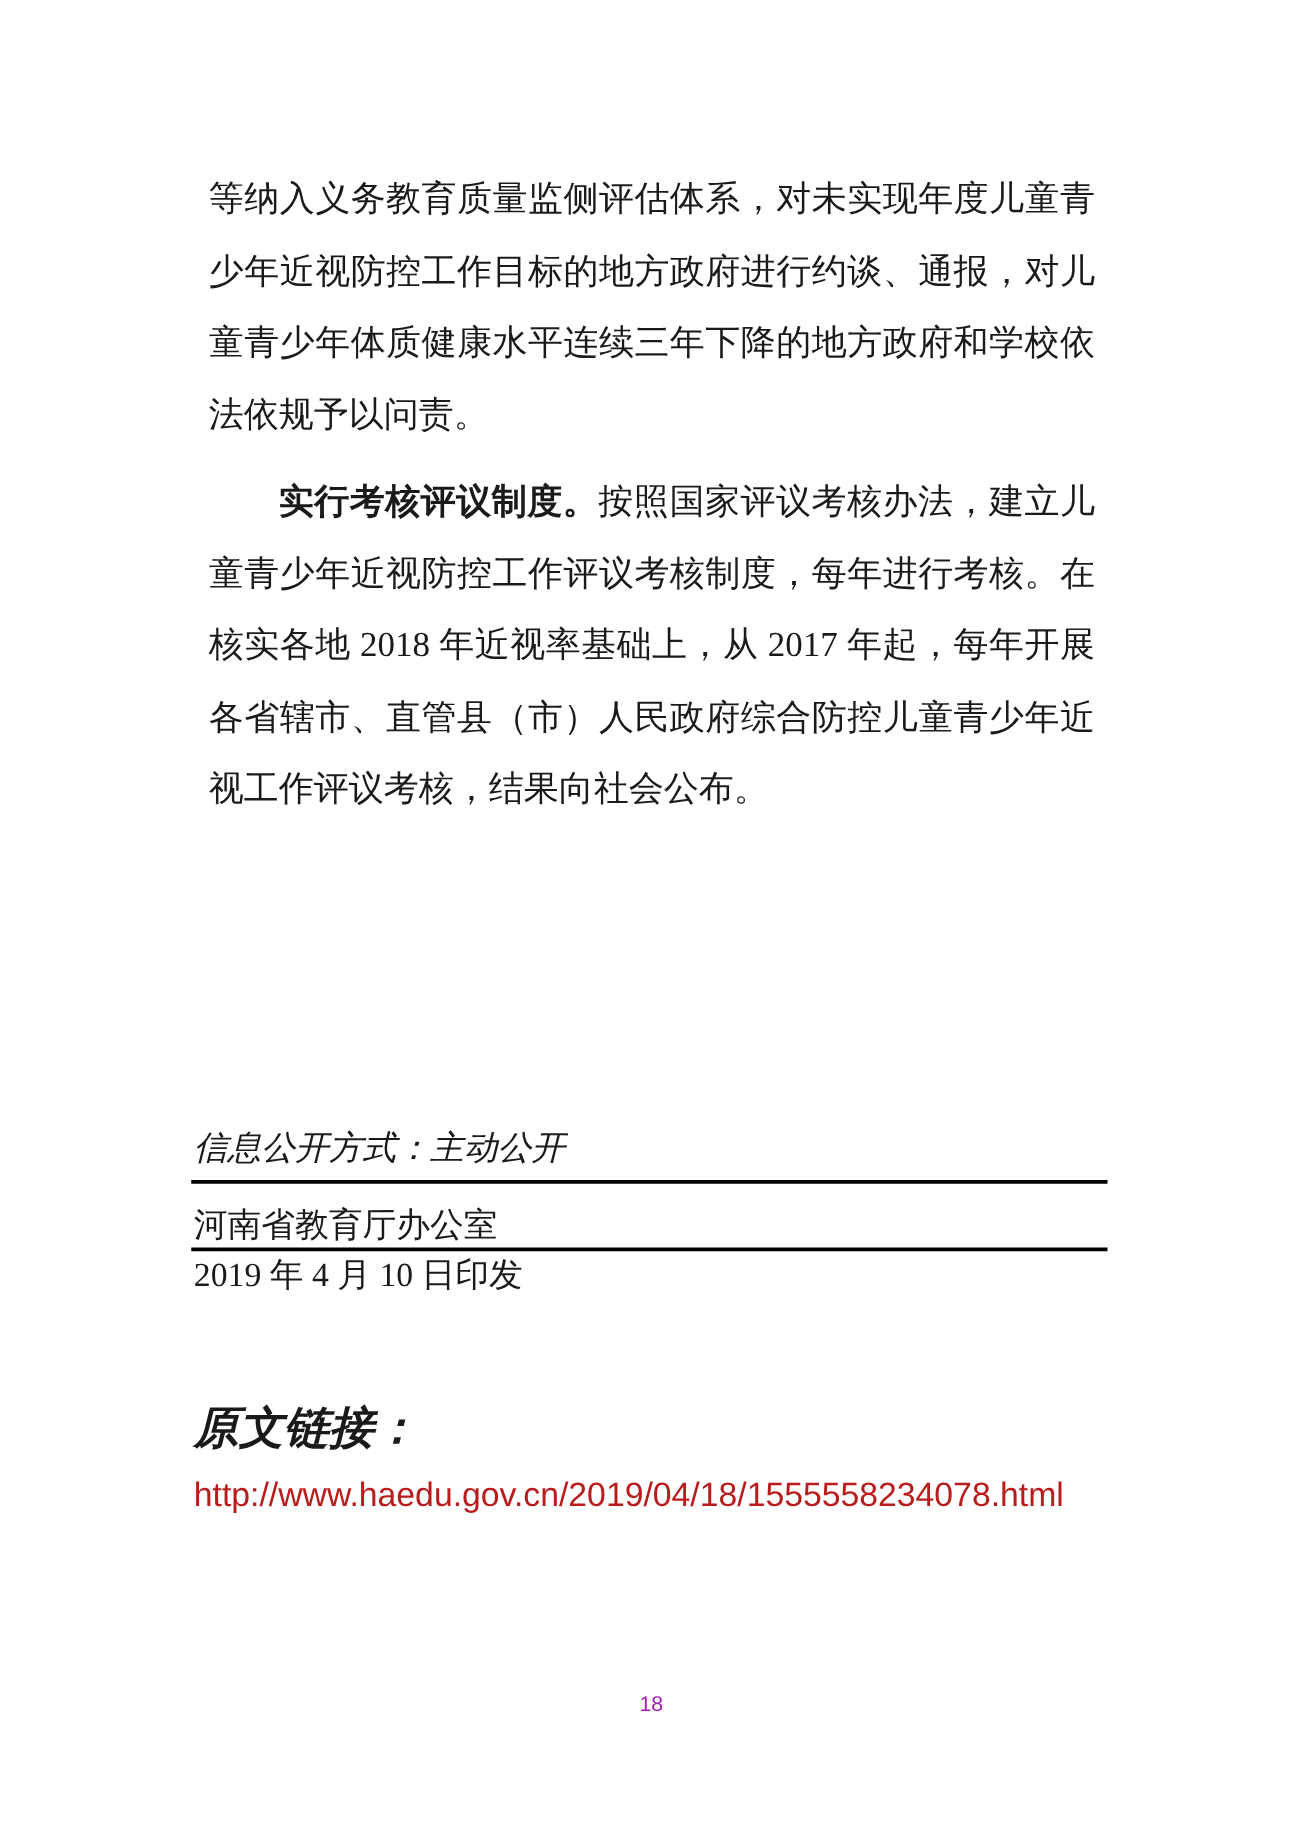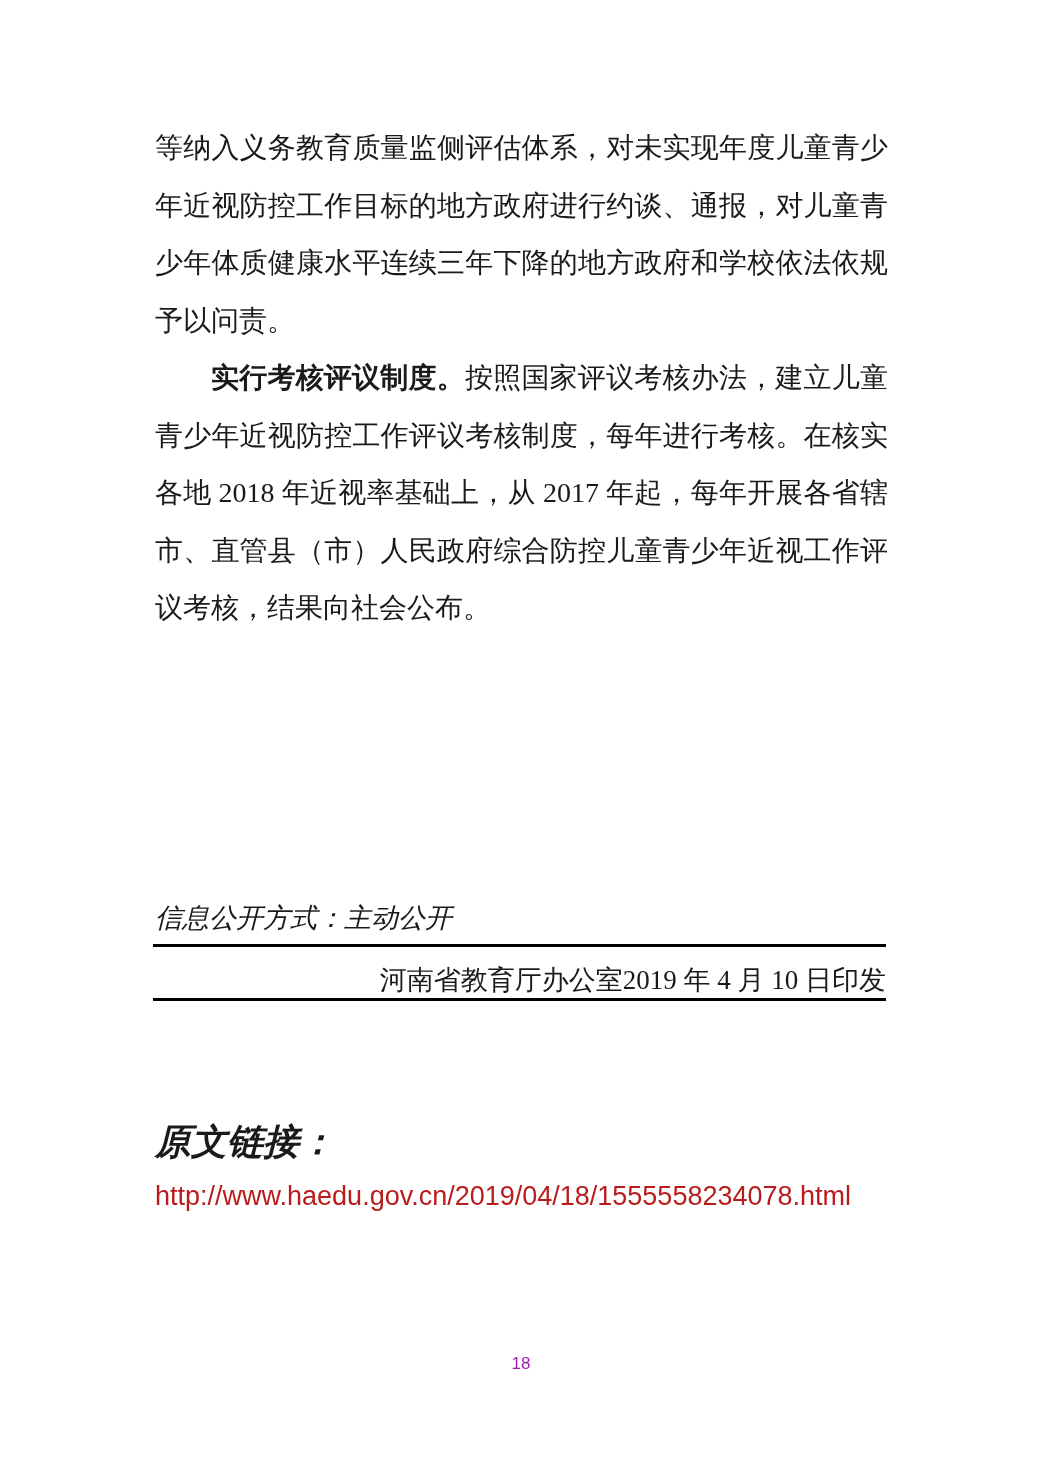--- a/index.html
+++ b/index.html
@@ -20,21 +20,21 @@
     position: absolute;
     left: 155px;
     width: 733px;
     top: 119px;
     font-size: 28px;
     line-height: 57.5px;
     text-align: justify;
     text-justify: inter-character;
   }
   .body-text p {
-    margin: 0;
+    margin: 12px;
   }
   .body-text p.indent {
     text-indent: 2em;
   }
   .body-text strong {
     font-weight: bold;
   }
   .disclosure {
     position: absolute;
     left: 155px;
@@ -54,22 +54,23 @@
   .rule-top { top: 944px; }
   .rule-bottom { top: 998px; }
   .issuer-row {
     position: absolute;
     left: 155px;
     width: 731px;
     top: 960px;
     font-size: 27px;
     line-height: 40px;
     display: flex;
-    justify-content: flex-end;
+    justify-content: flex-start;
     align-items: baseline;
+    flex-direction: column;
   }
   .origin-label {
     position: absolute;
     left: 155px;
     top: 1122px;
     font-size: 36px;
     line-height: 40px;
     font-weight: bold;
     white-space: nowrap;
     font-style: italic;

